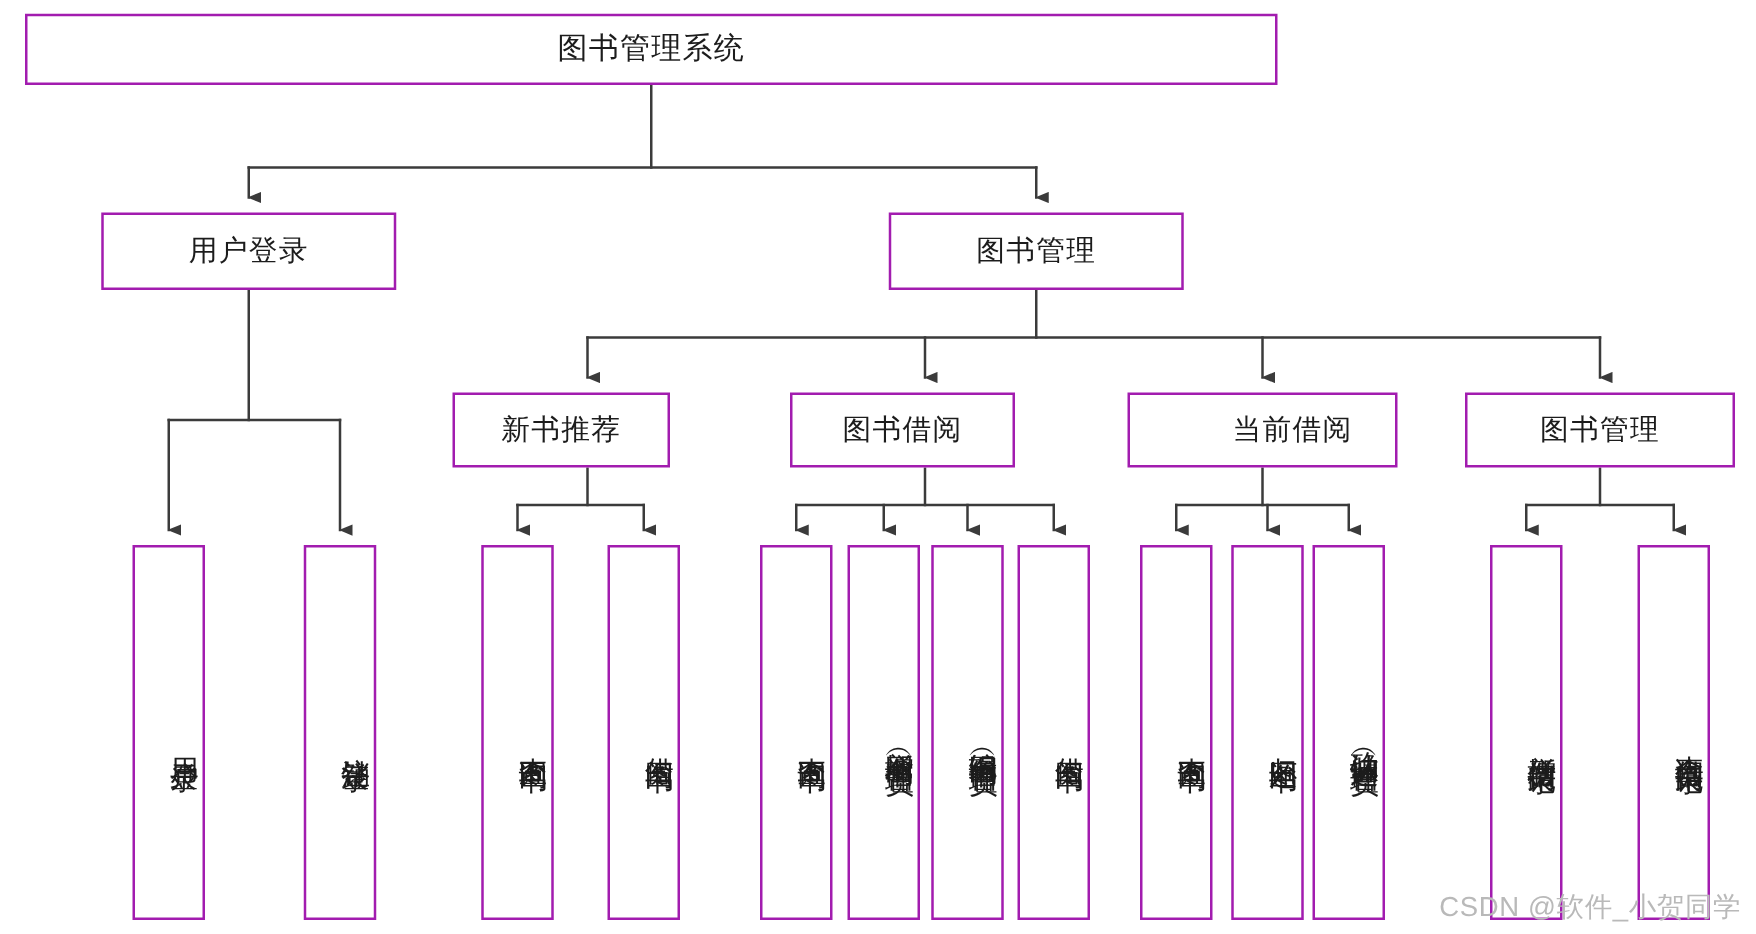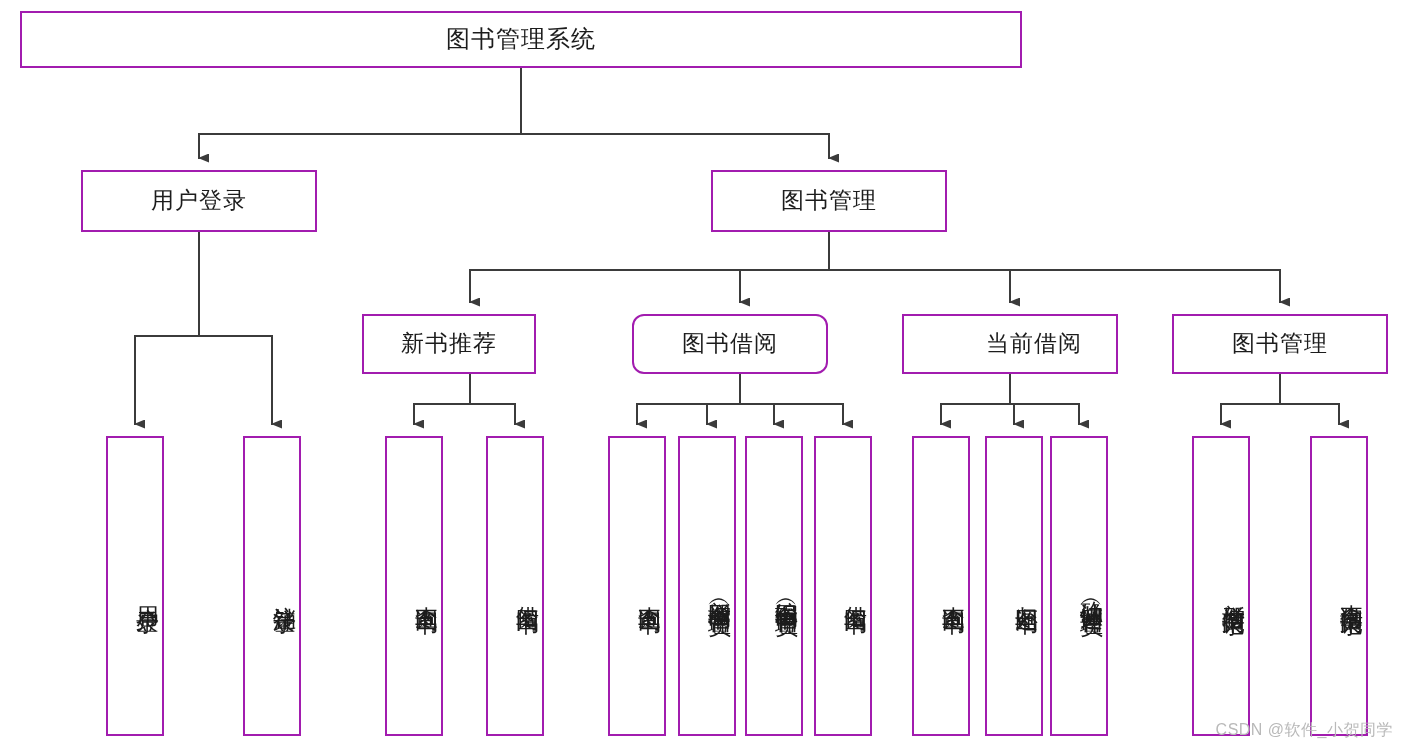--- a/index.html
+++ b/index.html
@@ -55,21 +55,21 @@
     display: block;
     white-space: pre-line;
   }
   #root-node {
     font-size: 24px;
   }
   #watermark {
     position: absolute;
     right: 12px;
     bottom: 6px;
-    font-size: 16px;
+    font-size: 22px;
     color: #b9b9b9;
     letter-spacing: 0.5px;
     white-space: nowrap;
     user-select: none;
   }
 </style>
 </head>
 <body>
 
 <div id="diagram-root">
@@ -131,21 +131,21 @@
   <div class="node node-h" style="left:81px; top:170px; width:236px; height:62px;">
     <span class="node-label">用户登录</span>
   </div>
   <div class="node node-h" style="left:711px; top:170px; width:236px; height:62px;">
     <span class="node-label">图书管理</span>
   </div>
 
   <div class="node node-h" style="left:362px; top:314px; width:174px; height:60px;">
     <span class="node-label">新书推荐</span>
   </div>
-  <div class="node node-h" style="left:632px; top:314px; width:196px; height:60px;border-radius:12px;">
+  <div class="node node-h" style="left:632px; top:314px; width:180px; height:60px;">
     <span class="node-label">图书借阅</span>
   </div>
   <div class="node node-h" style="left:902px; top:314px; width:216px; height:60px;padding-left:48px;">
     <span class="node-label">当前借阅</span>
   </div>
   <div class="node node-h" style="left:1172px; top:314px; width:216px; height:60px;">
     <span class="node-label">图书管理</span>
   </div>
 
   <div class="node node-v" style="left:106px; top:436px; width:58px; height:300px;">

